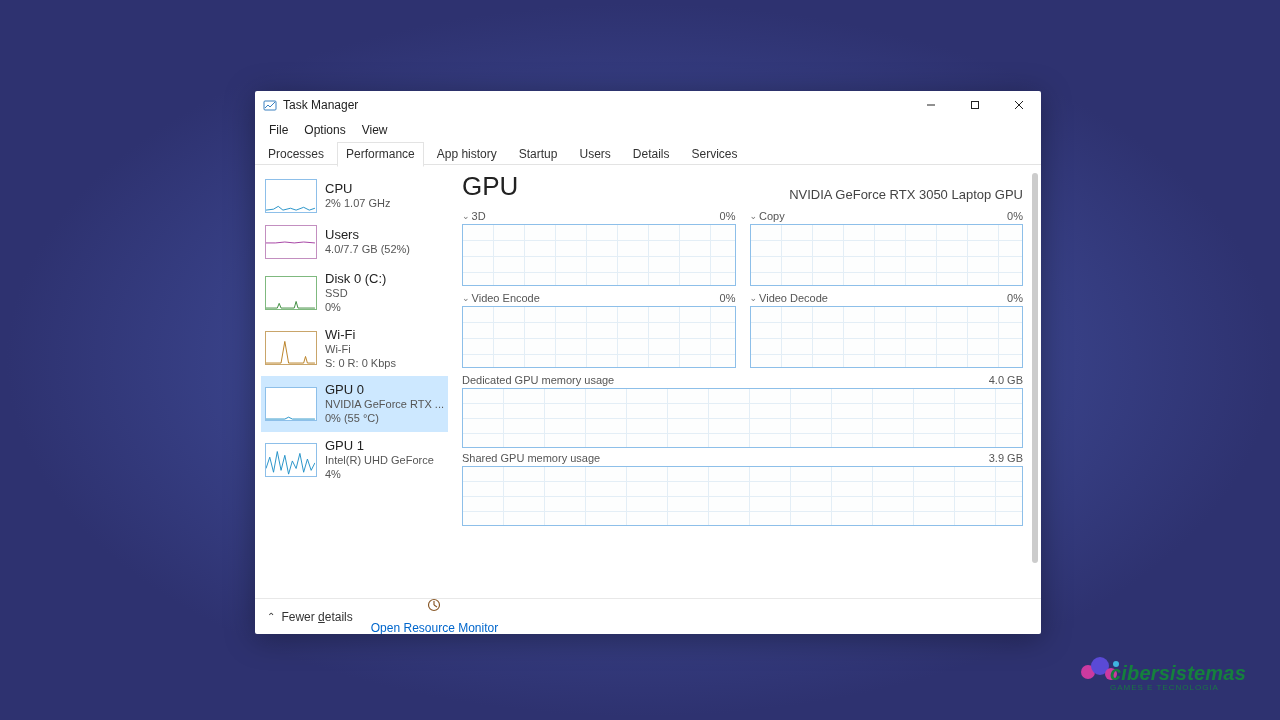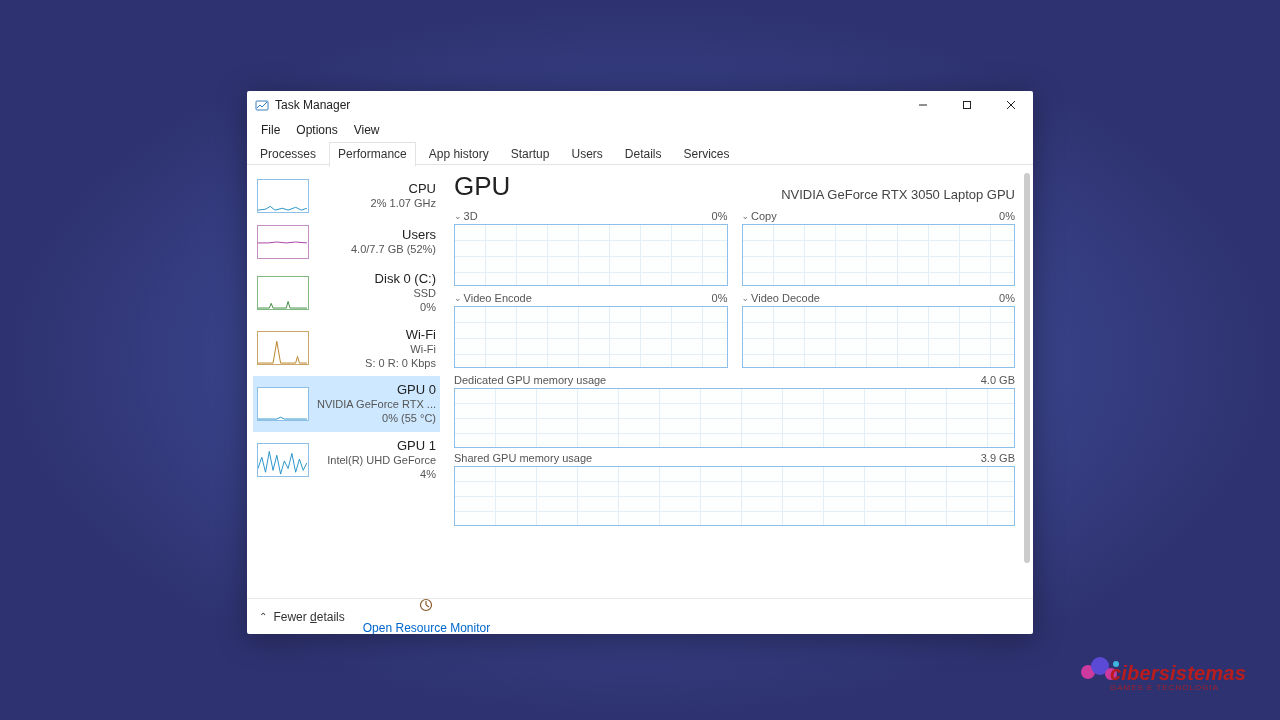--- a/index.html
+++ b/index.html
@@ -6,21 +6,21 @@
   body {
     width: 1280px; height: 720px;
     background: radial-gradient(ellipse at center, #4a5bb0 0%, #2e3270 70%);
     font-family: "Segoe UI", Arial, sans-serif;
     font-size: 12px;
     position: relative;
     overflow: hidden;
   }
   .window {
     position: absolute;
-    left: 247px; top: 91px;
+    left: 255px; top: 91px;
     width: 786px; height: 543px;
     background: #fff;
     box-shadow: 0 4px 30px rgba(0,0,0,0.35);
     border-radius: 2px;
     display: flex;
     flex-direction: column;
     overflow: hidden;
   }
   .titlebar {
     height: 28px;
@@ -59,21 +59,20 @@
     font-size: 12px;
     color: #333;
     gap: 4px;
   }
   .tab { padding: 4px 8px 5px 8px; border: 1px solid transparent; border-bottom: none; position: relative; top: 1px; }
   .tab.active { background: #fff; border-color: #e3e3e3; border-bottom: 1px solid #fff; }
   .body {
     flex: 1;
     display: flex;
     overflow: hidden;
-    text-align: right;
   }
   .sidebar {
     width: 193px;
     padding: 8px 0 0 6px;
     overflow: hidden;
   }
   .sb-item {
     display: flex;
     align-items: center;
     padding: 6px 4px;
@@ -150,21 +149,21 @@
   .footer .fd { display: flex; align-items: center; gap: 6px; }
   .underline-letter { text-decoration: underline; }
   
   .spark {
     position: absolute; left: 0; right: 0; bottom: 0; height: 100%;
   }
   
   .brand {
     position: absolute;
     right: 34px; bottom: 28px;
-    color: #b91c1c;
+    color: #15803d;
     font-weight: 700;
     font-size: 20px;
     letter-spacing: 0.2px;
     font-style: italic;
   }
   .brand .sub { display: block; font-size: 8px; font-weight: 400; letter-spacing: 1px; font-style: normal; opacity: 0.85; margin-top: -2px; }
   .brand-dots {
     position: absolute;
     right: 158px; bottom: 36px;
     width: 44px; height: 30px;

